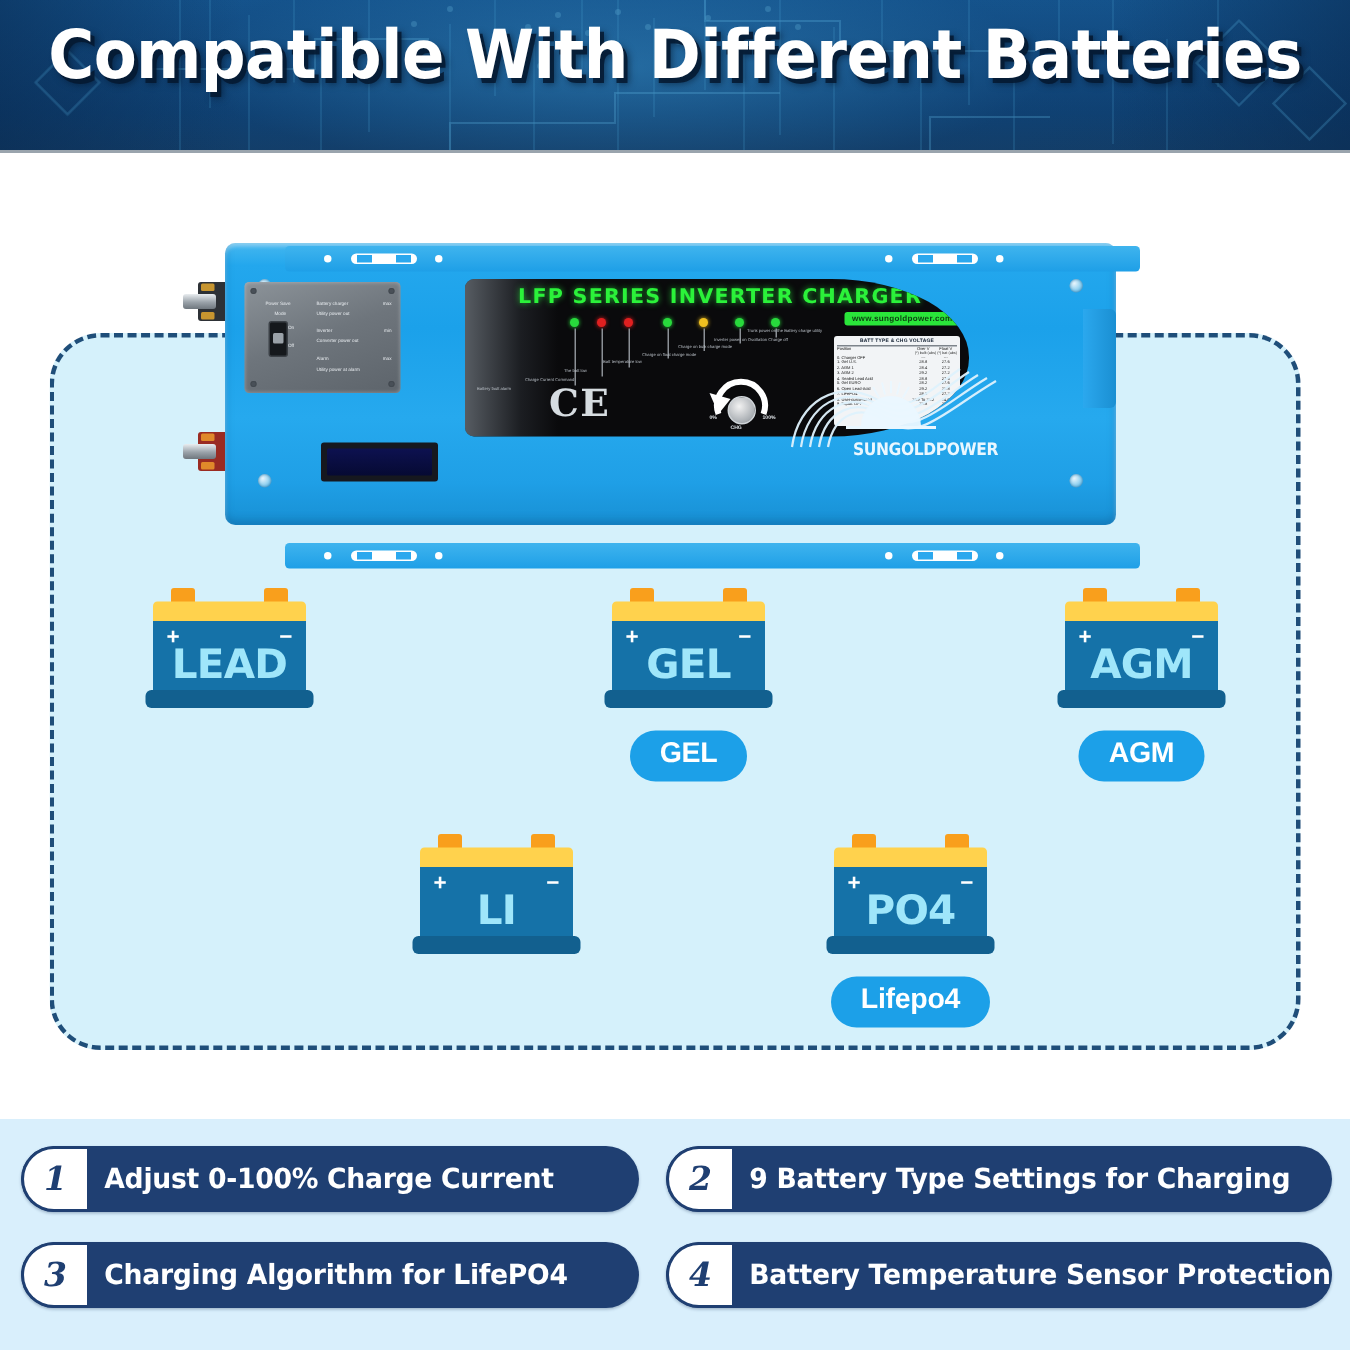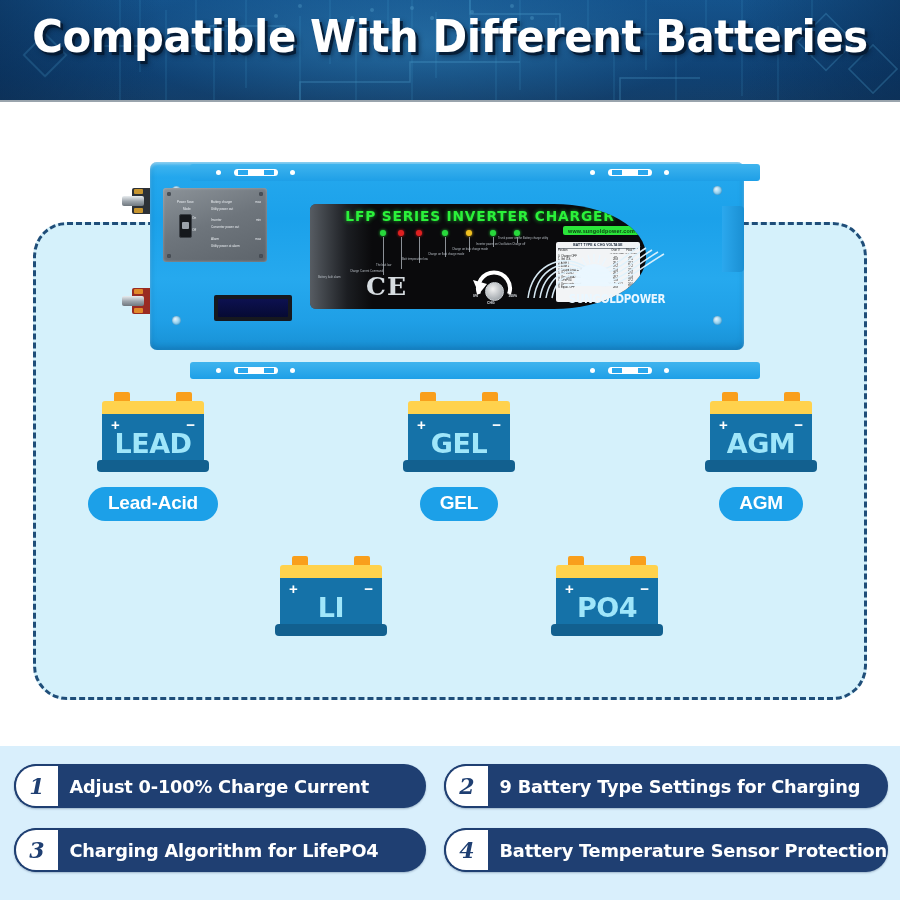--- a/index.html
+++ b/index.html
@@ -101,21 +101,20 @@
   .fl-slot::before { left: 4px; }
   .fl-slot::after  { right: 4px; }
 
   .inv-blackpanel {
     position: absolute;
     left: 160px; top: 24px;
     width: 336px; height: 105px;
     background: #0a0a0c;
     border-radius: 6px 92px 92px 6px / 6px 52px 52px 6px;
     overflow: hidden;
-    margin-top: 18px;
   }
   .bp-sheen {
     position: absolute; left: 0; top: 0;
     width: 62px; height: 100%;
     background: linear-gradient(90deg, rgba(150,160,170,.55), rgba(90,100,112,.22) 60%, rgba(0,0,0,0));
   }
   .bp-title {
     position: absolute;
     left: 38px; top: 4px;
     font-family: "DejaVu Sans", sans-serif;
@@ -702,21 +701,20 @@
     <div class="bat-term l"></div>
     <div class="bat-term r"></div>
     <div class="bat-cap"></div>
     <div class="bat-body">
       <div class="bat-plus">+</div>
       <div class="bat-minus">−</div>
       <div class="bat-word">LEAD</div>
     </div>
     <div class="bat-base"></div>
   </div>
-  <div class="bat-pill">Lead-Acid</div>
 </div>
 
 <div class="bat-card" style="left:374px; top:392px;">
   <div class="bat-icon">
     <div class="bat-term l"></div>
     <div class="bat-term r"></div>
     <div class="bat-cap"></div>
     <div class="bat-body">
       <div class="bat-plus">+</div>
       <div class="bat-minus">−</div>
@@ -761,20 +759,21 @@
     <div class="bat-term l"></div>
     <div class="bat-term r"></div>
     <div class="bat-cap"></div>
     <div class="bat-body">
       <div class="bat-plus">+</div>
       <div class="bat-minus">−</div>
       <div class="bat-word">PO4</div>
     </div>
     <div class="bat-base"></div>
   </div>
+  <div class="bat-pill">Lifepo4</div>
 </div>
 
 <div class="feature-strip">
 
   <div class="feat-box" style="left:14px; top:18px; width:412px;">
     <div class="feat-num">1</div>
     <div class="feat-label">Adjust 0-100% Charge Current</div>
   </div>
 
   <div class="feat-box" style="left:444px; top:18px; width:444px;">

